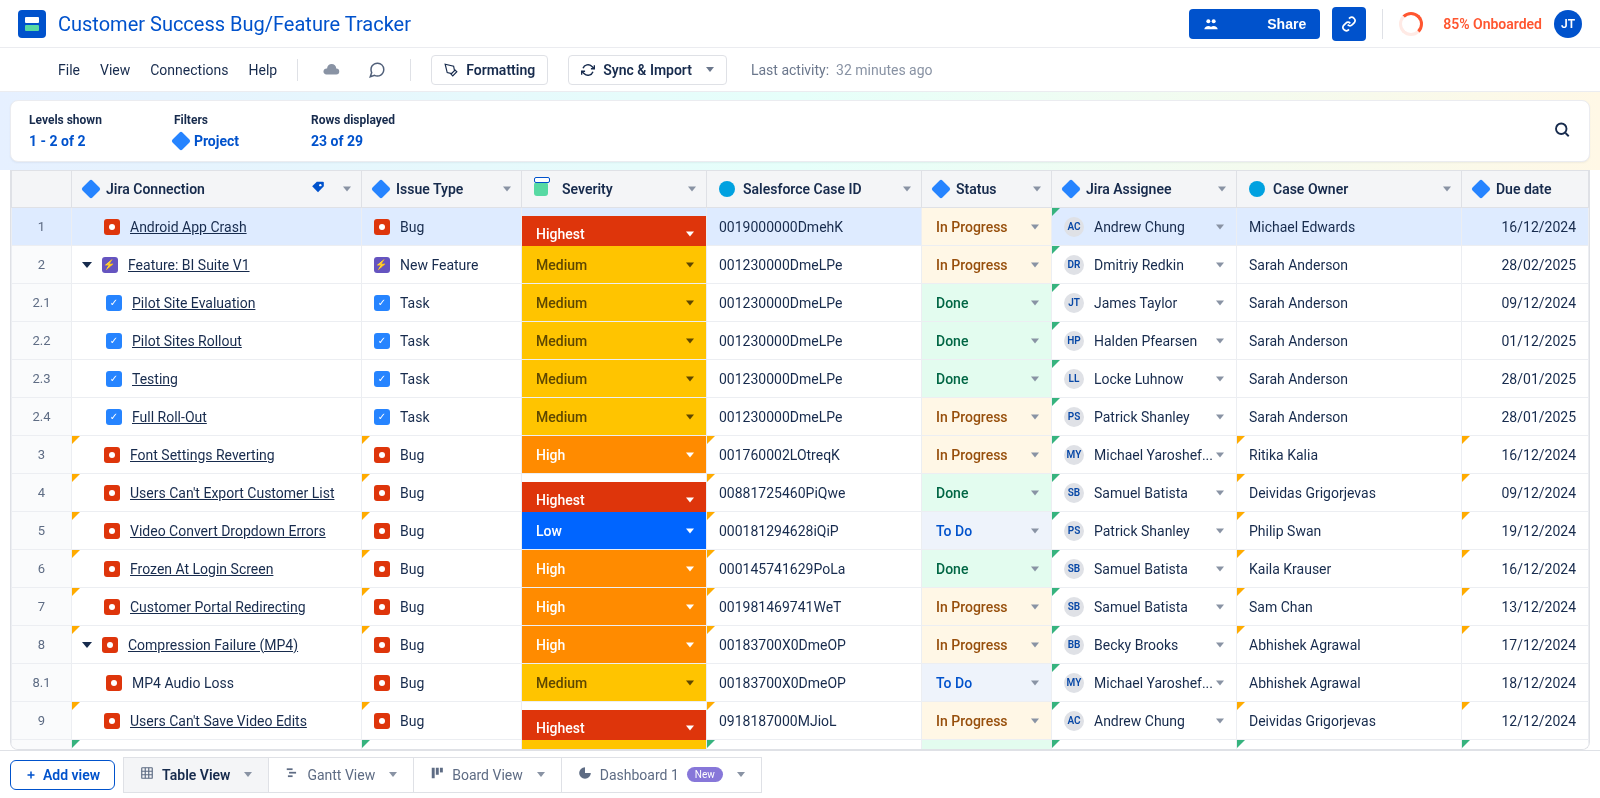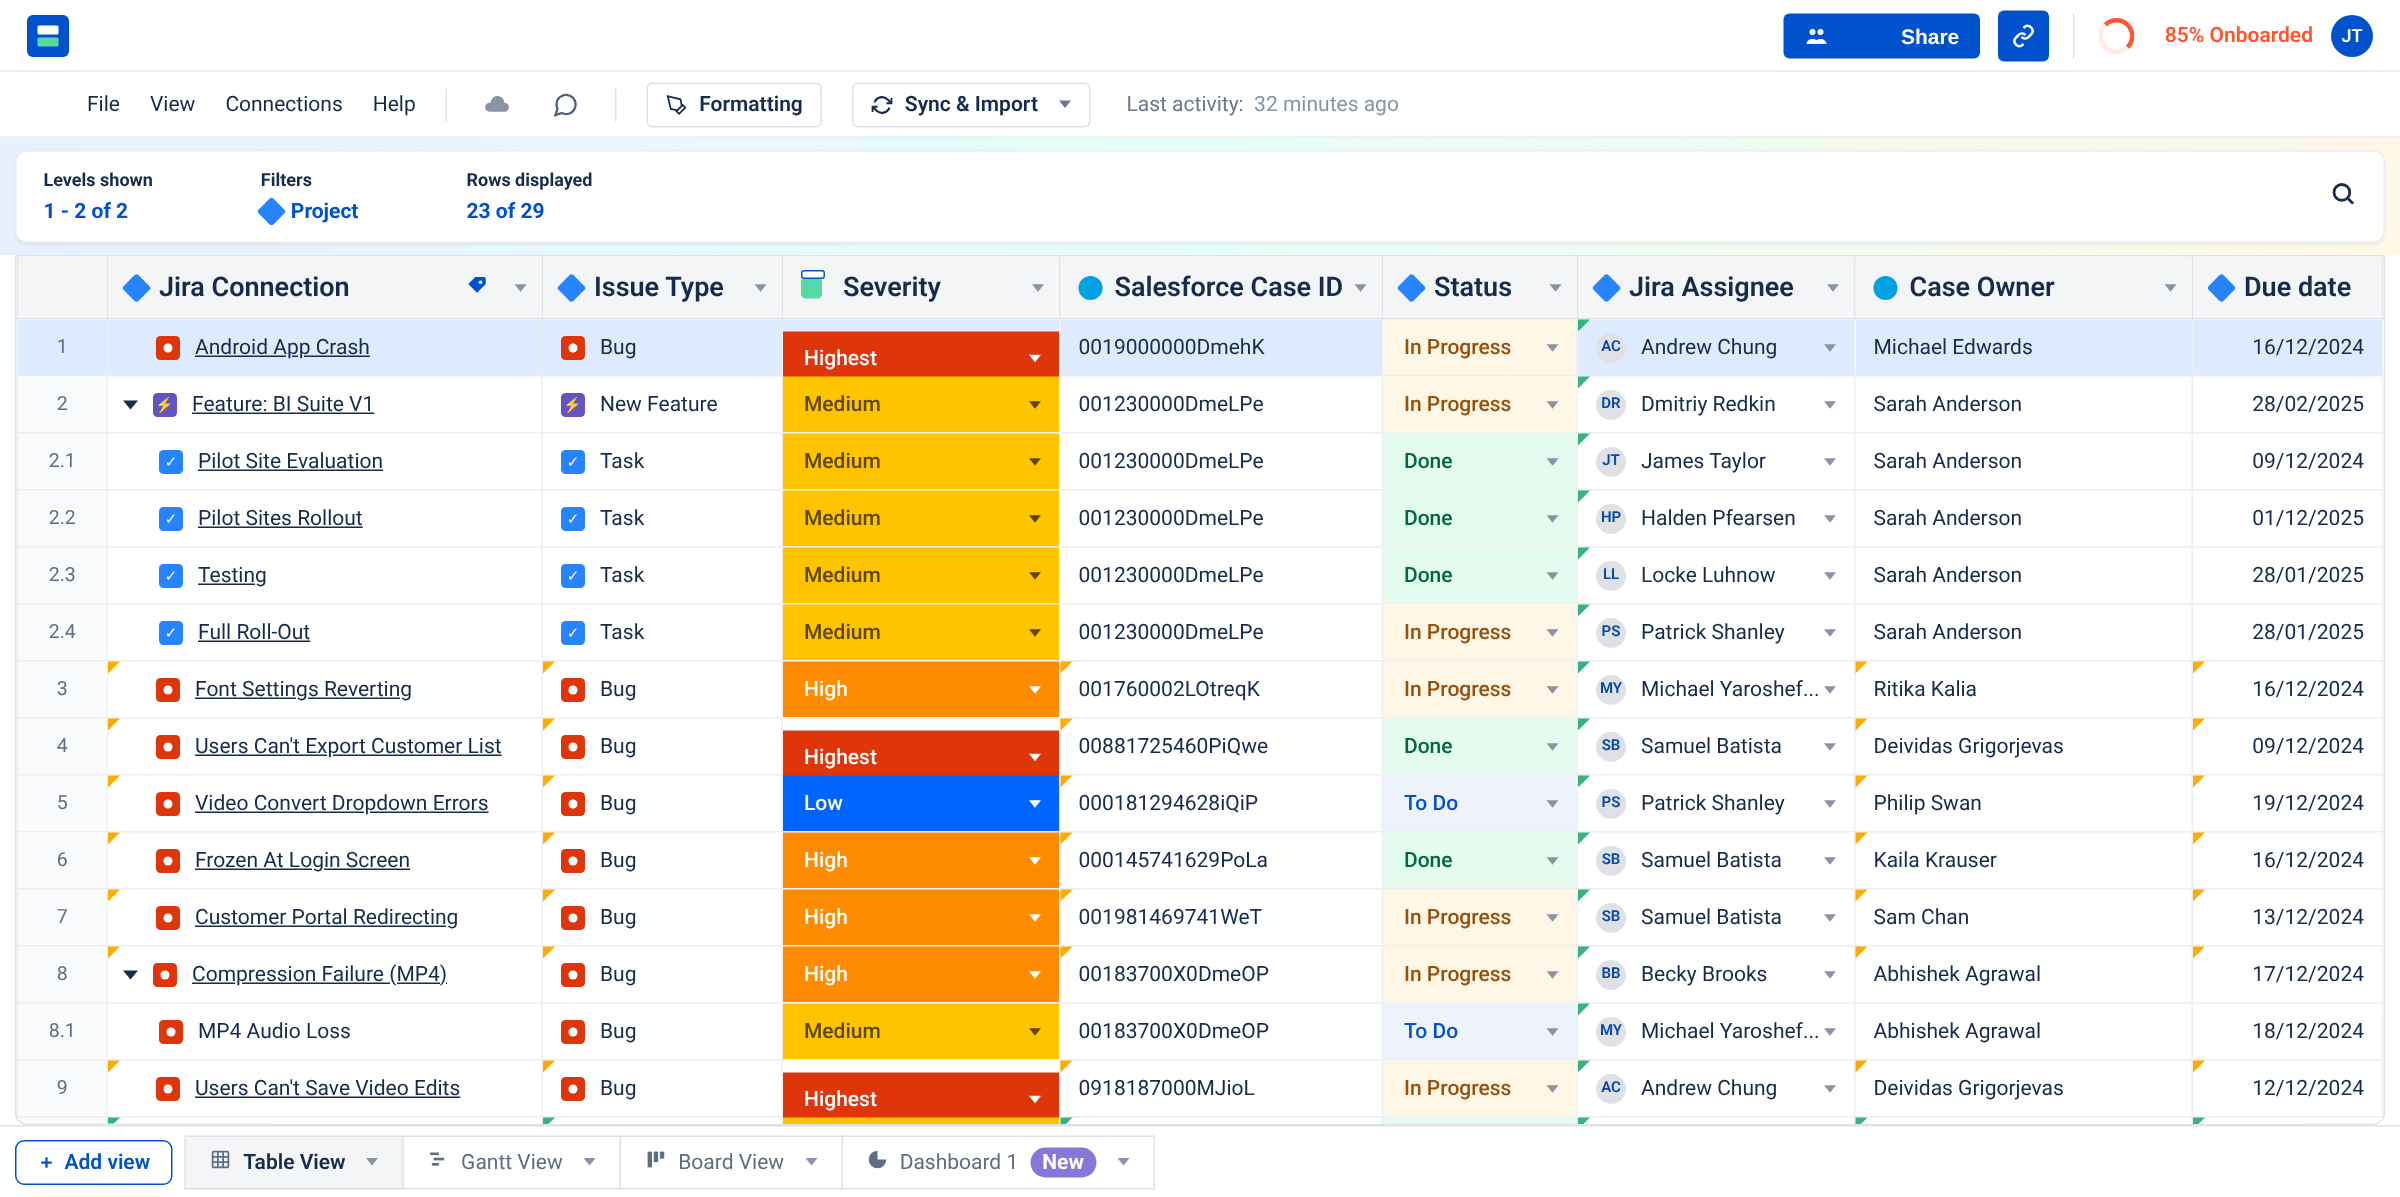--- a/index.html
+++ b/index.html
@@ -35,21 +35,21 @@
   
   .infobar-wrap { background:linear-gradient(90deg,#e6f0ff,#e6fffa,#fff8e6); padding:8px 10px; }
   .infobar { background:#fff; border-radius:8px; border:1px solid #ebecf0; display:flex; align-items:center; padding:12px 18px; gap:72px; box-shadow:0 1px 2px rgba(9,30,66,.06); position:relative;}
   .infobar .block .lbl { font-size:12px; font-weight:700; color:#172b4d; }
   .infobar .block .val { font-size:14px; font-weight:700; color:#0052cc; display:flex; align-items:center; gap:6px; margin-top:6px;}
   .search-ic { position:absolute; right:18px; top:50%; transform:translateY(-50%); color:#172b4d; cursor:pointer;}
 
   
   .grid-wrap { flex:1; overflow:auto; margin:0 10px; background:#fff; border:1px solid #dfe1e6; border-top:none; border-radius:0 0 8px 8px;}
   table { border-collapse:collapse; width:100%; table-layout:fixed; }
-  thead th { background:#f4f5f7; font-weight:600; color:#172b4d; font-size:18px; text-align:center; padding:10px 12px; border:1px solid #dfe1e6; position:relative; }
+  thead th { background:#f4f5f7; font-weight:600; color:#172b4d; font-size:14px; text-align:center; padding:10px 12px; border:1px solid #dfe1e6; position:relative; }
   thead th .hd { display:flex; align-items:center; gap:8px; }
   thead th .hd-caret { position:absolute; right:10px; top:50%; transform:translateY(-50%); width:0;height:0;border-left:4px solid transparent;border-right:4px solid transparent;border-top:5px solid #8993a4; cursor:pointer;}
   thead th .tag-ic { position:absolute; right:36px; top:50%; transform:translateY(-50%); color:#0052cc; }
   tbody td { border:1px solid #eceef2; padding:0; position:relative; height:38px; font-size:14px; color:#172b4d; }
   tbody td.rownum { text-align:center; color:#5e6c84; background:#fafbfc; font-size:13px;}
   tbody tr.selected td { background:#deebff;}
   tbody tr.selected td.rownum { background:#deebff;}
   .cell-inner { display:flex; align-items:center; height:100%; padding:0 12px; gap:10px; }
   .indent-0 { padding-left:12px;} .indent-1 { padding-left:34px;}
   .link-u { text-decoration:underline;}
@@ -81,21 +81,21 @@
   .tri-tl.green { border-top-color:#36b37e;}
   .assignee-cell .tri-tl { border-top-color:#36b37e;}
 
   
   .bottom { height:48px; border-top:1px solid #dfe1e6; display:flex; align-items:stretch; padding:6px 10px; gap:0; background:#fff;}
   .bottom .addview { border:1px solid #0052cc; color:#0052cc; border-radius:6px; padding:6px 14px; font-weight:600; display:inline-flex; align-items:center; gap:6px; cursor:pointer; margin-right:8px; align-self:center;}
   .tab { display:inline-flex; align-items:center; gap:8px; padding:0 16px; border:1px solid #dfe1e6; border-left:none; color:#5e6c84; position:relative; cursor:pointer; height:36px; align-self:center;}
   .tab:first-of-type { border-left:1px solid #dfe1e6;}
   .tab.active { background:#f4f5f7; color:#172b4d; font-weight:600;}
   .tab .caret { width:0;height:0;border-left:4px solid transparent;border-right:4px solid transparent;border-top:5px solid #8993a4; margin-left:6px;}
-  .badge-new { background:#8777d9; color:#fff; font-size:14px; font-weight:700; padding:2px 8px; border-radius:10px;}
+  .badge-new { background:#8777d9; color:#fff; font-size:10px; font-weight:400; padding:2px 8px; border-radius:10px;}
   .muted-dot { width:16px;height:16px; border-radius:50%; border:2px solid #c1c7d0; display:inline-block;}
 
   .col-num { width:60px;} .col-jira{ width:290px;} .col-it{width:160px;} .col-sev{width:185px;} .col-id{width:215px;} .col-st{width:130px;} .col-as{width:185px;} .col-own{width:225px;} .col-due{}
   tbody td.it-cell { padding-left:12px;}
   .it-inner { display:flex; align-items:center; gap:10px;}
   
   td.jira { position:relative;}
   
   .cell-inner .exp { width:0;height:0;border-left:5px solid transparent;border-right:5px solid transparent;border-top:6px solid #172b4d; cursor:pointer; margin-left:-2px;}
   .cell-inner .exp-spacer { width:10px; flex:0 0 10px;}
@@ -105,20 +105,21 @@
 </head>
 <body>
 
 <div class="app">
   <div class="header">
     <div class="header-left">
       <div class="logo">
           <span></span>
           <span></span>
         </div>
+      <div class="title">Customer Success Bug/Feature Tracker</div>
     </div>
     <div class="header-right">
       <button class="btn btn-primary">
         <svg width="16" height="16" viewBox="0 0 24 24" fill="currentColor">
             <circle cx="8" cy="8" r="3"></circle>
             <circle cx="16" cy="8" r="3"></circle>
             <path d="M2 20c0-3 3-5 6-5s6 2 6 5M10 20c0-3 3-5 6-5s6 2 6 5"></path>
           </svg>
         <span>Share</span>
       </button>

